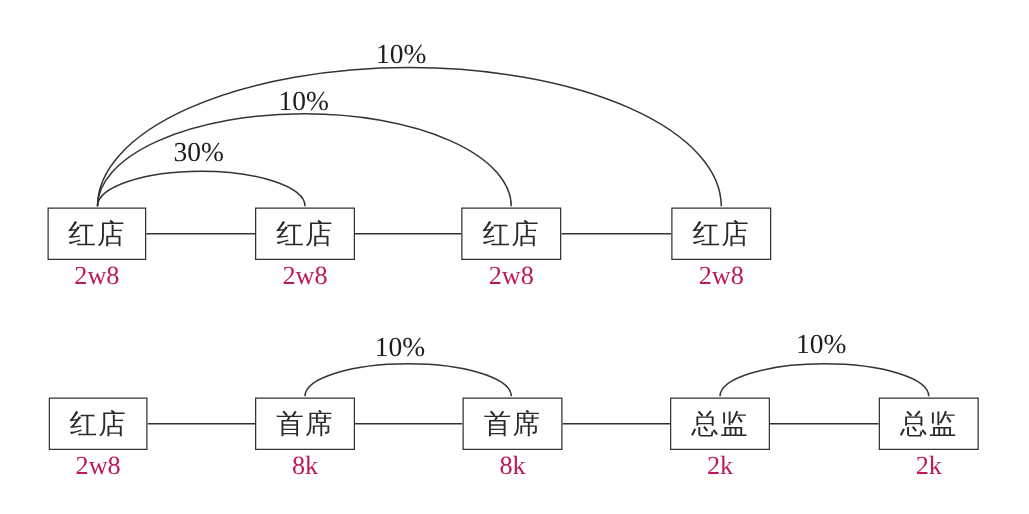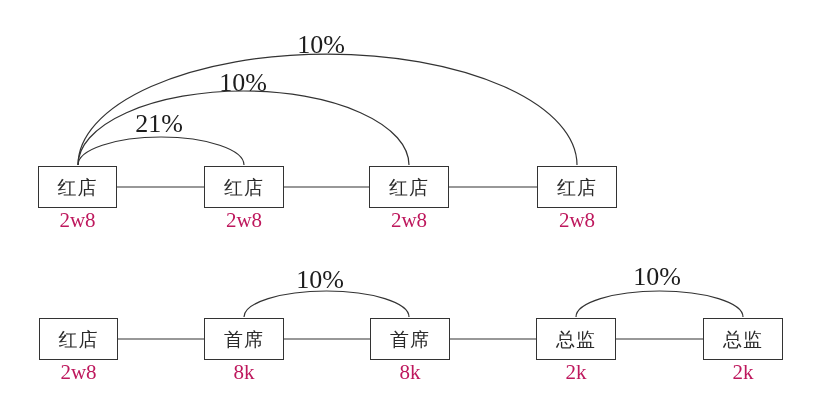--- a/index.html
+++ b/index.html
@@ -23,36 +23,36 @@
     stroke-width: 1.2;
   }
   .node {
     position: absolute;
     box-sizing: border-box;
     border: 1.4px solid #333333;
     background: #ffffff;
     display: flex;
     align-items: center;
     justify-content: center;
-    font-size: 19px;
+    font-size: 22px;
     line-height: 1;
     letter-spacing: 1px;
     color: #2a2a2a;
   }
   .salary {
     position: absolute;
     text-align: center;
     font-size: 21px;
     line-height: 1;
     color: #be185d;
   }
   .pct {
     position: absolute;
     transform: translateX(-50%);
-    font-size: 26px;
+    font-size: 22px;
     line-height: 1;
     color: #1d1d1d;
     white-space: nowrap;
   }
 </style>
 </head>
 <body>
 
 <div class="canvas">
 
@@ -78,21 +78,21 @@
   <div class="node" style="left:38px;  top:166px; width:79px; height:42px;">红店</div>
   <div class="node" style="left:204px; top:166px; width:80px; height:42px;">红店</div>
   <div class="node" style="left:369px; top:166px; width:80px; height:42px;">红店</div>
   <div class="node" style="left:537px; top:166px; width:80px; height:42px;">红店</div>
 
   <div class="salary" style="left:38px;  top:210px; width:79px;">2w8</div>
   <div class="salary" style="left:204px; top:210px; width:80px;">2w8</div>
   <div class="salary" style="left:369px; top:210px; width:80px;">2w8</div>
   <div class="salary" style="left:537px; top:210px; width:80px;">2w8</div>
 
-  <div class="pct" style="left:159px; top:111px;">21%</div>
+  <div class="pct" style="left:159px; top:111px;">30%</div>
   <div class="pct" style="left:243px; top:70px;">10%</div>
   <div class="pct" style="left:321px; top:32px;">10%</div>
 
   <div class="node" style="left:39px;  top:318px; width:79px; height:42px;">红店</div>
   <div class="node" style="left:204px; top:318px; width:80px; height:42px;">首席</div>
   <div class="node" style="left:370px; top:318px; width:80px; height:42px;">首席</div>
   <div class="node" style="left:536px; top:318px; width:80px; height:42px;">总监</div>
   <div class="node" style="left:703px; top:318px; width:80px; height:42px;">总监</div>
 
   <div class="salary" style="left:39px;  top:362px; width:79px;">2w8</div>

